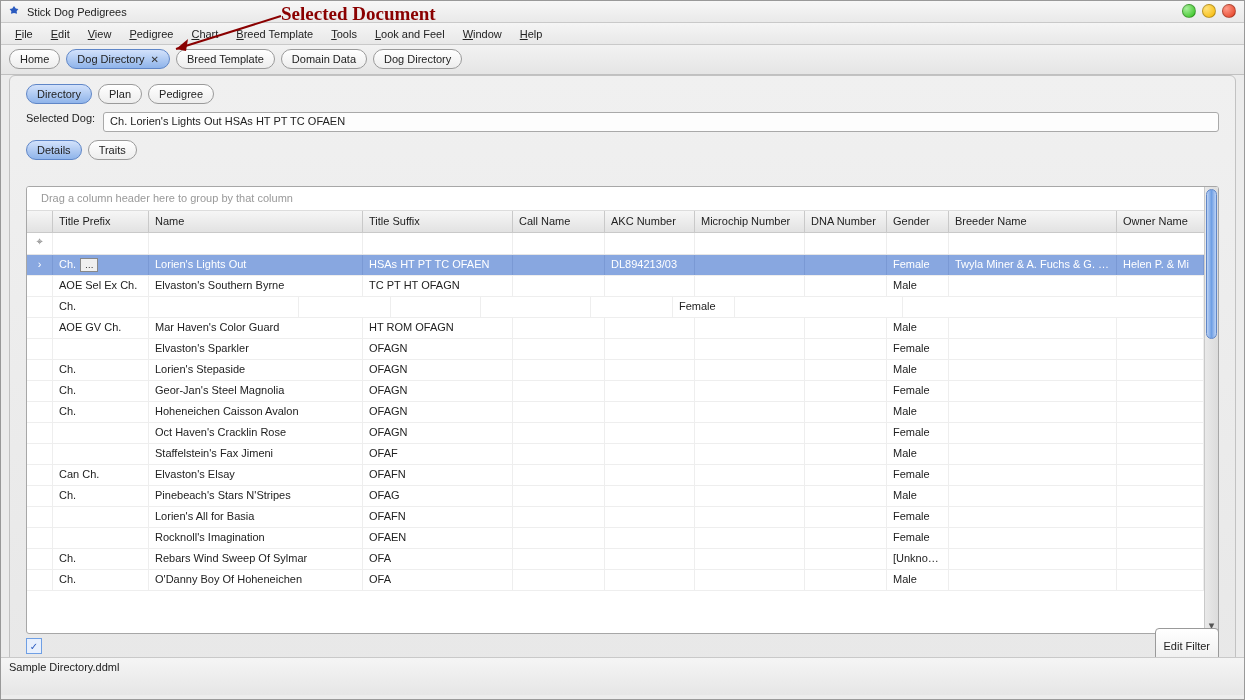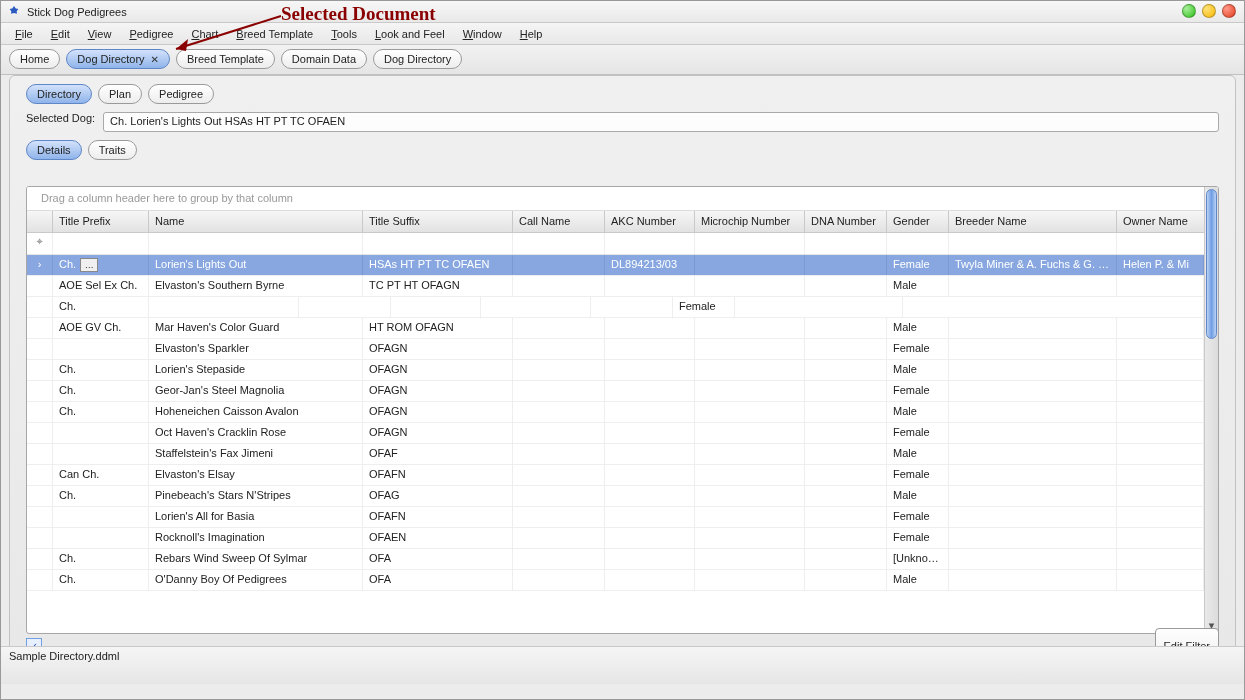--- a/index.html
+++ b/index.html
@@ -53,21 +53,21 @@
 .vscroll{position:absolute;top:0;right:0;bottom:0;width:14px;background:linear-gradient(90deg,#e9e9e9,#dcdcdc);border-left:1px solid #c9c9c9}
 .vscroll .thumb{position:absolute;left:1px;right:1px;top:2px;height:150px;border-radius:7px;background:linear-gradient(90deg,#bcd2f5,#6f9fe4,#bcd2f5);border:1px solid #5f86c7}
 .vscroll .arrow-btn{position:absolute;left:0;right:0;height:14px;text-align:center;color:#555}
 .footer{position:absolute;left:16px;right:16px;bottom:16px;height:24px;display:flex;align-items:center}
 .chk{width:16px;height:16px;border:1px solid #6f9fe4;background:#e8f0fd;margin-right:6px;display:flex;align-items:center;justify-content:center;color:#2a5abf;font-size:10px}
 .editf{margin-left:auto;height:36px;padding:0 8px;border:1px solid #9a9a9a;border-radius:4px;background:linear-gradient(#fff,#ededed)}
 .nav{position:absolute;left:16px;right:16px;bottom:-6px;height:22px;display:flex;align-items:center;gap:6px;color:#555}
 .nav .btn{cursor:default;padding:0 2px}
 .nav .track{flex:1;height:14px;border:1px solid #bdbdbd;border-radius:7px;background:#f4f4f4;position:relative;margin-left:6px}
 .nav .hthumb{position:absolute;left:2px;top:1px;bottom:1px;width:230px;border-radius:7px;background:linear-gradient(#bcd2f5,#6f9fe4,#bcd2f5);border:1px solid #5f86c7}
-.statusbar{position:absolute;left:0;right:0;bottom:15px;height:38px;background:linear-gradient(#f5f5f5,#e6e6e6);border-top:1px solid #c9c9c9;padding:3px 8px}
+.statusbar{position:absolute;left:0;right:0;bottom:4px;height:38px;background:linear-gradient(#f5f5f5,#e6e6e6);border-top:1px solid #c9c9c9;padding:3px 8px}
 .ell{display:inline-flex;align-items:center;justify-content:center;width:18px;height:14px;border:1px solid #888;background:#f0f0f0;margin-left:4px;font-size:9px}
 </style>
 </head>
 <body>
 
 <div class="titlebar">
   <svg class="app-icon" viewBox="0 0 16 16">
       <path fill="#2a5abf" d="M8 1l2 3 3 .5-2 2.5.5 3L8 9l-3.5 1 .5-3-2-2.5L6 4z"></path>
     </svg>
   <span class="title">Stick Dog Pedigrees</span>
@@ -362,21 +362,21 @@
           <div class="c w-akc"></div>
           <div class="c w-micro"></div>
           <div class="c w-dna"></div>
           <div class="c w-gen">[Unknown]</div>
           <div class="c w-bre"></div>
           <div class="c w-own"></div>
         </div>
         <div class="row">
           <div class="c w-ind"></div>
           <div class="c w-pre">Ch.</div>
-          <div class="c w-name">O'Danny Boy Of Pedigrees</div>
+          <div class="c w-name">O'Danny Boy Of Hoheneichen</div>
           <div class="c w-suf">OFA</div>
           <div class="c w-call"></div>
           <div class="c w-akc"></div>
           <div class="c w-micro"></div>
           <div class="c w-dna"></div>
           <div class="c w-gen">Male</div>
           <div class="c w-bre"></div>
           <div class="c w-own"></div>
         </div>
       </div>

